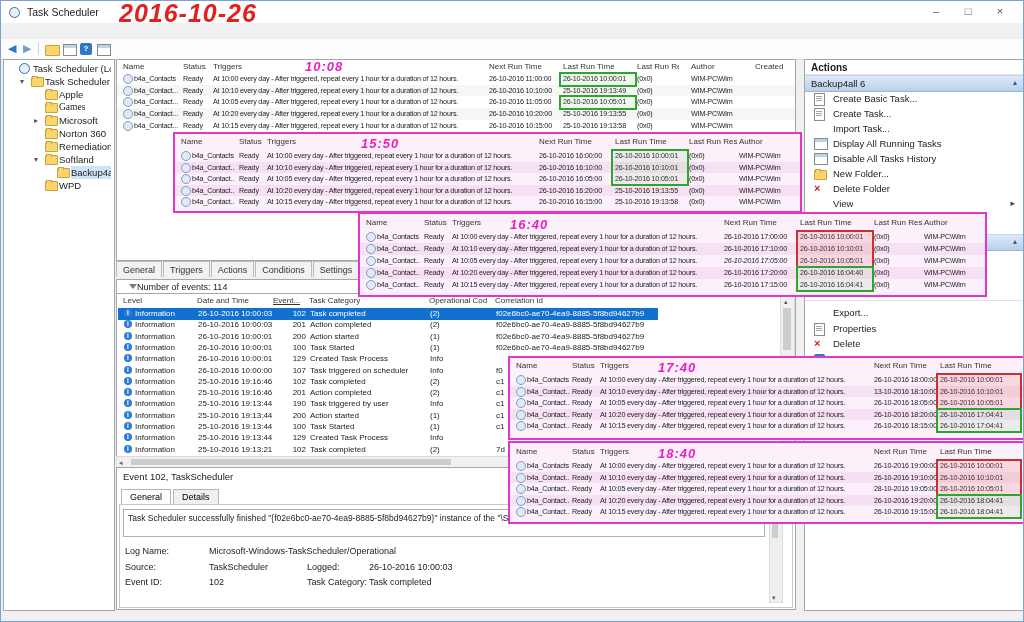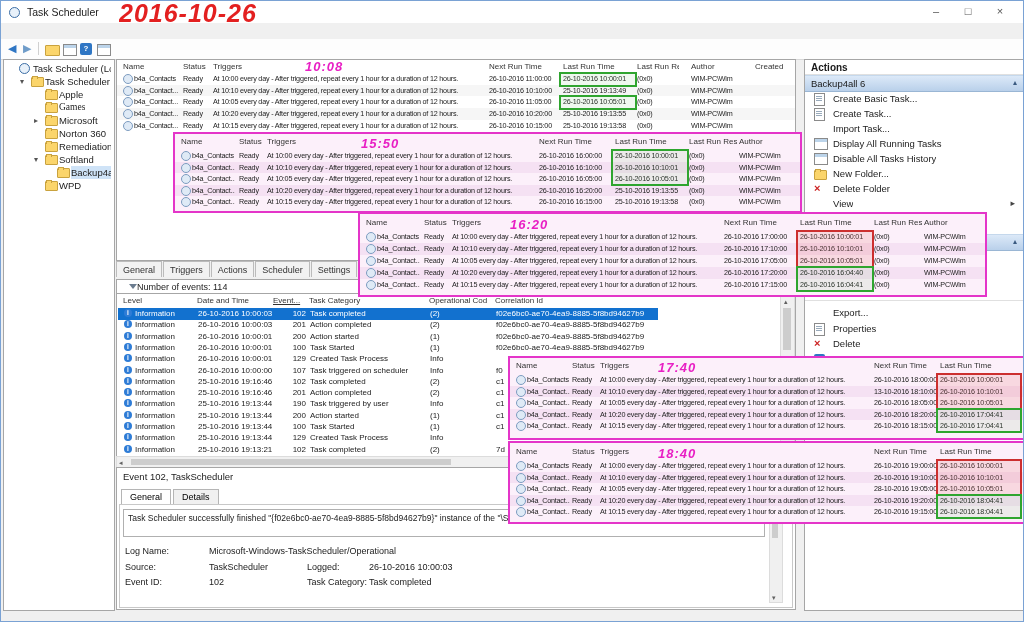--- a/index.html
+++ b/index.html
@@ -215,21 +215,21 @@
         <span class="tcell" style="left: 372px; width: 70px;">26-10-2016 10:15:00</span>
         <span class="tcell" style="left: 446px; width: 70px;">25-10-2016 19:13:58</span>
         <span class="tcell" style="left: 520px; width: 42px;">(0x0)</span>
         <span class="tcell" style="left: 574px; width: 58px;">WIM-PC\Wim</span>
         <span class="tcell" style="left: 638px; width: 36px;"></span>
       </div>
       <div class="markbox mk-green" style="left: 442px; width: 74px; top: 12px; height: 10.7px;"></div>
       <div class="markbox mk-green" style="left: 442px; width: 74px; top: 35.4px; height: 10.7px;"></div>
     </div>
 
-  <div class="abs" id="tabs" style="left:115px;top:258px;width:678px;height:20px;"><span class="tab">General</span><span class="tab">Triggers</span><span class="tab">Actions</span><span class="tab">Scheduler</span><span class="tab">Settings</span><span class="tab active">History</span></div>
+  <div class="abs" id="tabs" style="left:115px;top:258px;width:678px;height:20px;"><span class="tab">General</span><span class="tab">Triggers</span><span class="tab">Actions</span><span class="tab">Conditions</span><span class="tab">Settings</span><span class="tab active">History</span></div>
 
   <div class="abs panel" style="left:115px;top:278px;width:678px;height:15px;">
     <span class="funnel abs" style="left:6px;top:4px;"></span>
     <span class="abs nw" style="left:20px;top:2px;font-size:9px;color:#222;">Number of events: 114</span>
   </div>
 
   <div class="abs panel" id="history" style="left:115px;top:292px;width:678px;height:163px;">
       <span class="hcell" style="left: 6px; width: 72px;">Level</span>
       <span class="hcell" style="left: 80px; width: 78px;">Date and Time</span>
       <span class="hcell" style="left: 156px; width: 32px; text-decoration: underline;">Event...</span>
@@ -548,21 +548,21 @@
       <div class="markbox mk-green" style="left: 436px; width: 74px; top: 15px; height: 32.8px;"></div>
     </div>
   <div class="abs overlay" id="ov1" style="left:357px;top:211px;width:625px;height:81px;z-index:21;">
       <span class="hcell" style="left: 6px; width: 54px; top: 4px;">Name</span>
       <span class="hcell" style="left: 64px; width: 28px; top: 4px;">Status</span>
       <span class="hcell" style="left: 92px; width: 270px; top: 4px;">Triggers</span>
       <span class="hcell" style="left: 364px; width: 72px; top: 4px;">Next Run Time</span>
       <span class="hcell" style="left: 440px; width: 70px; top: 4px;">Last Run Time</span>
       <span class="hcell" style="left: 514px; width: 48px; top: 4px;">Last Run Result</span>
       <span class="hcell" style="left: 564px; width: 56px; top: 4px;">Author</span>
-      <span class="time-note" style="left: 150px; top: 3px;">16:20</span>
+      <span class="time-note" style="left: 150px; top: 3px;">16:40</span>
       <div class="abs trow" style="top: 17px; height: 12px;">
         <span class="task-clock" style="left: 6px;"></span>
         <span class="tcell" style="left: 17px; width: 43px;">b4a_Contacts</span>
         <span class="tcell" style="left: 64px; width: 28px;">Ready</span>
         <span class="tcell" style="left: 92px; width: 270px;">At 10:00 every day - After triggered, repeat every 1 hour for a duration of 12 hours.</span>
         <span class="tcell" style="left: 364px; width: 72px;">26-10-2016 17:00:00</span>
         <span class="tcell" style="left: 440px; width: 70px;">26-10-2016 10:00:01</span>
         <span class="tcell" style="left: 514px; width: 48px;">(0x0)</span>
         <span class="tcell" style="left: 564px; width: 56px;">WIM-PC\Wim</span>
       </div>
@@ -574,21 +574,21 @@
         <span class="tcell" style="left: 364px; width: 72px;">26-10-2016 17:10:00</span>
         <span class="tcell" style="left: 440px; width: 70px;">26-10-2016 10:10:01</span>
         <span class="tcell" style="left: 514px; width: 48px;">(0x0)</span>
         <span class="tcell" style="left: 564px; width: 56px;">WIM-PC\Wim</span>
       </div>
       <div class="abs trow" style="top: 41px; height: 12px;">
         <span class="task-clock" style="left: 6px;"></span>
         <span class="tcell" style="left: 17px; width: 43px;">b4a_Contact...</span>
         <span class="tcell" style="left: 64px; width: 28px;">Ready</span>
         <span class="tcell" style="left: 92px; width: 270px;">At 10:05 every day - After triggered, repeat every 1 hour for a duration of 12 hours.</span>
-        <span class="tcell" style="left: 364px; width: 72px;">26-10-2016 17:05:00</span>
+        <span class="tcell" style="left: 364px; width: 72px; font-style: italic;">26-10-2016 17:05:00</span>
         <span class="tcell" style="left: 440px; width: 70px;">26-10-2016 10:05:01</span>
         <span class="tcell" style="left: 514px; width: 48px;">(0x0)</span>
         <span class="tcell" style="left: 564px; width: 56px;">WIM-PC\Wim</span>
       </div>
       <div class="abs trow rowalt ovsel" style="top: 53px; height: 12px;">
         <span class="task-clock" style="left: 6px;"></span>
         <span class="tcell" style="left: 17px; width: 43px;">b4a_Contact...</span>
         <span class="tcell" style="left: 64px; width: 28px;">Ready</span>
         <span class="tcell" style="left: 92px; width: 270px;">At 10:20 every day - After triggered, repeat every 1 hour for a duration of 12 hours.</span>
         <span class="tcell" style="left: 364px; width: 65px;">26-10-2016 17:20:00</span>

